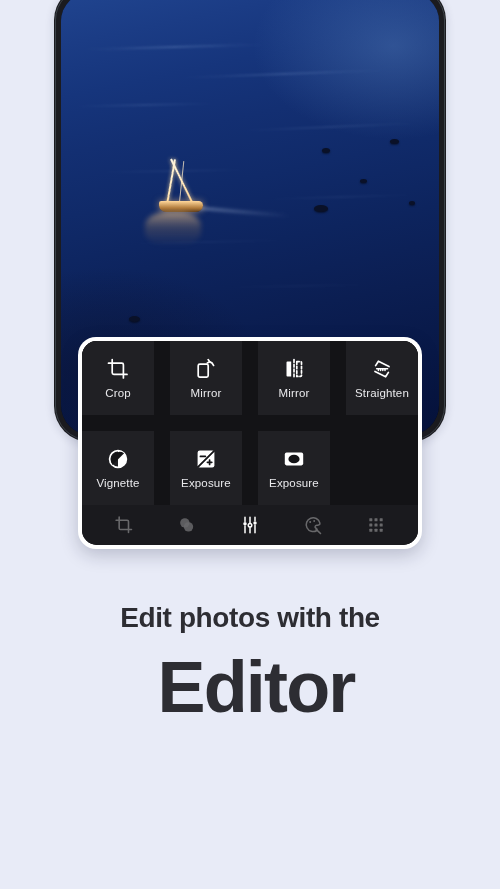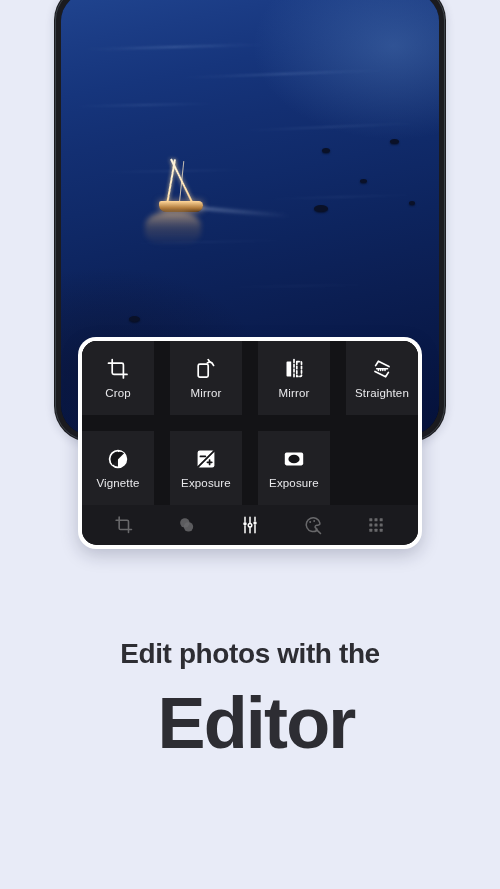--- a/index.html
+++ b/index.html
@@ -213,21 +213,20 @@
   }
   .bar-btn.active { opacity: 1; }
   .bar-icon { width: 20px; height: 20px; display: block; }
 
   
   #caption {
     position: absolute;
     left: 0; right: 0;
     top: 600px;
     text-align: center;
-    margin-top: 36px;
   }
   #caption-line1 {
     color: #2d2d33;
     font-size: 28px;
     font-weight: 700;
     letter-spacing: -0.4px;
     line-height: 1.25;
   }
   #caption-line2 {
     color: #2d2d33;

